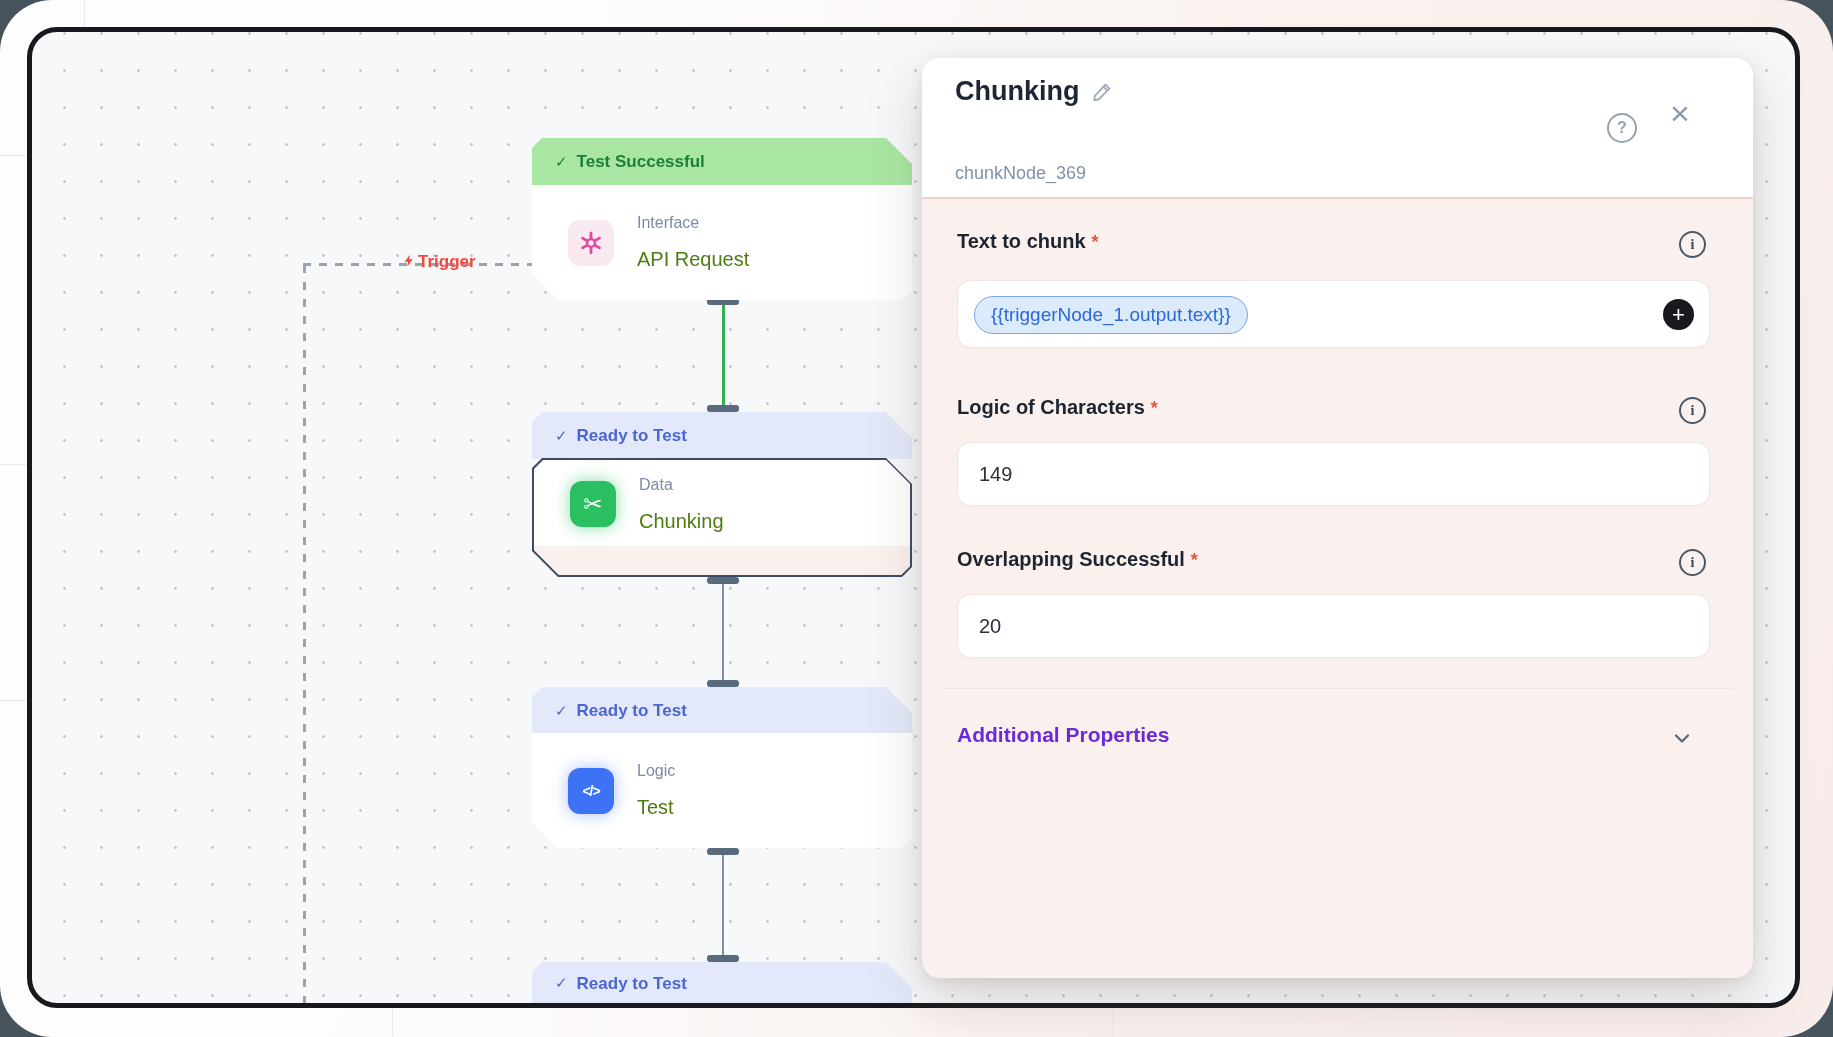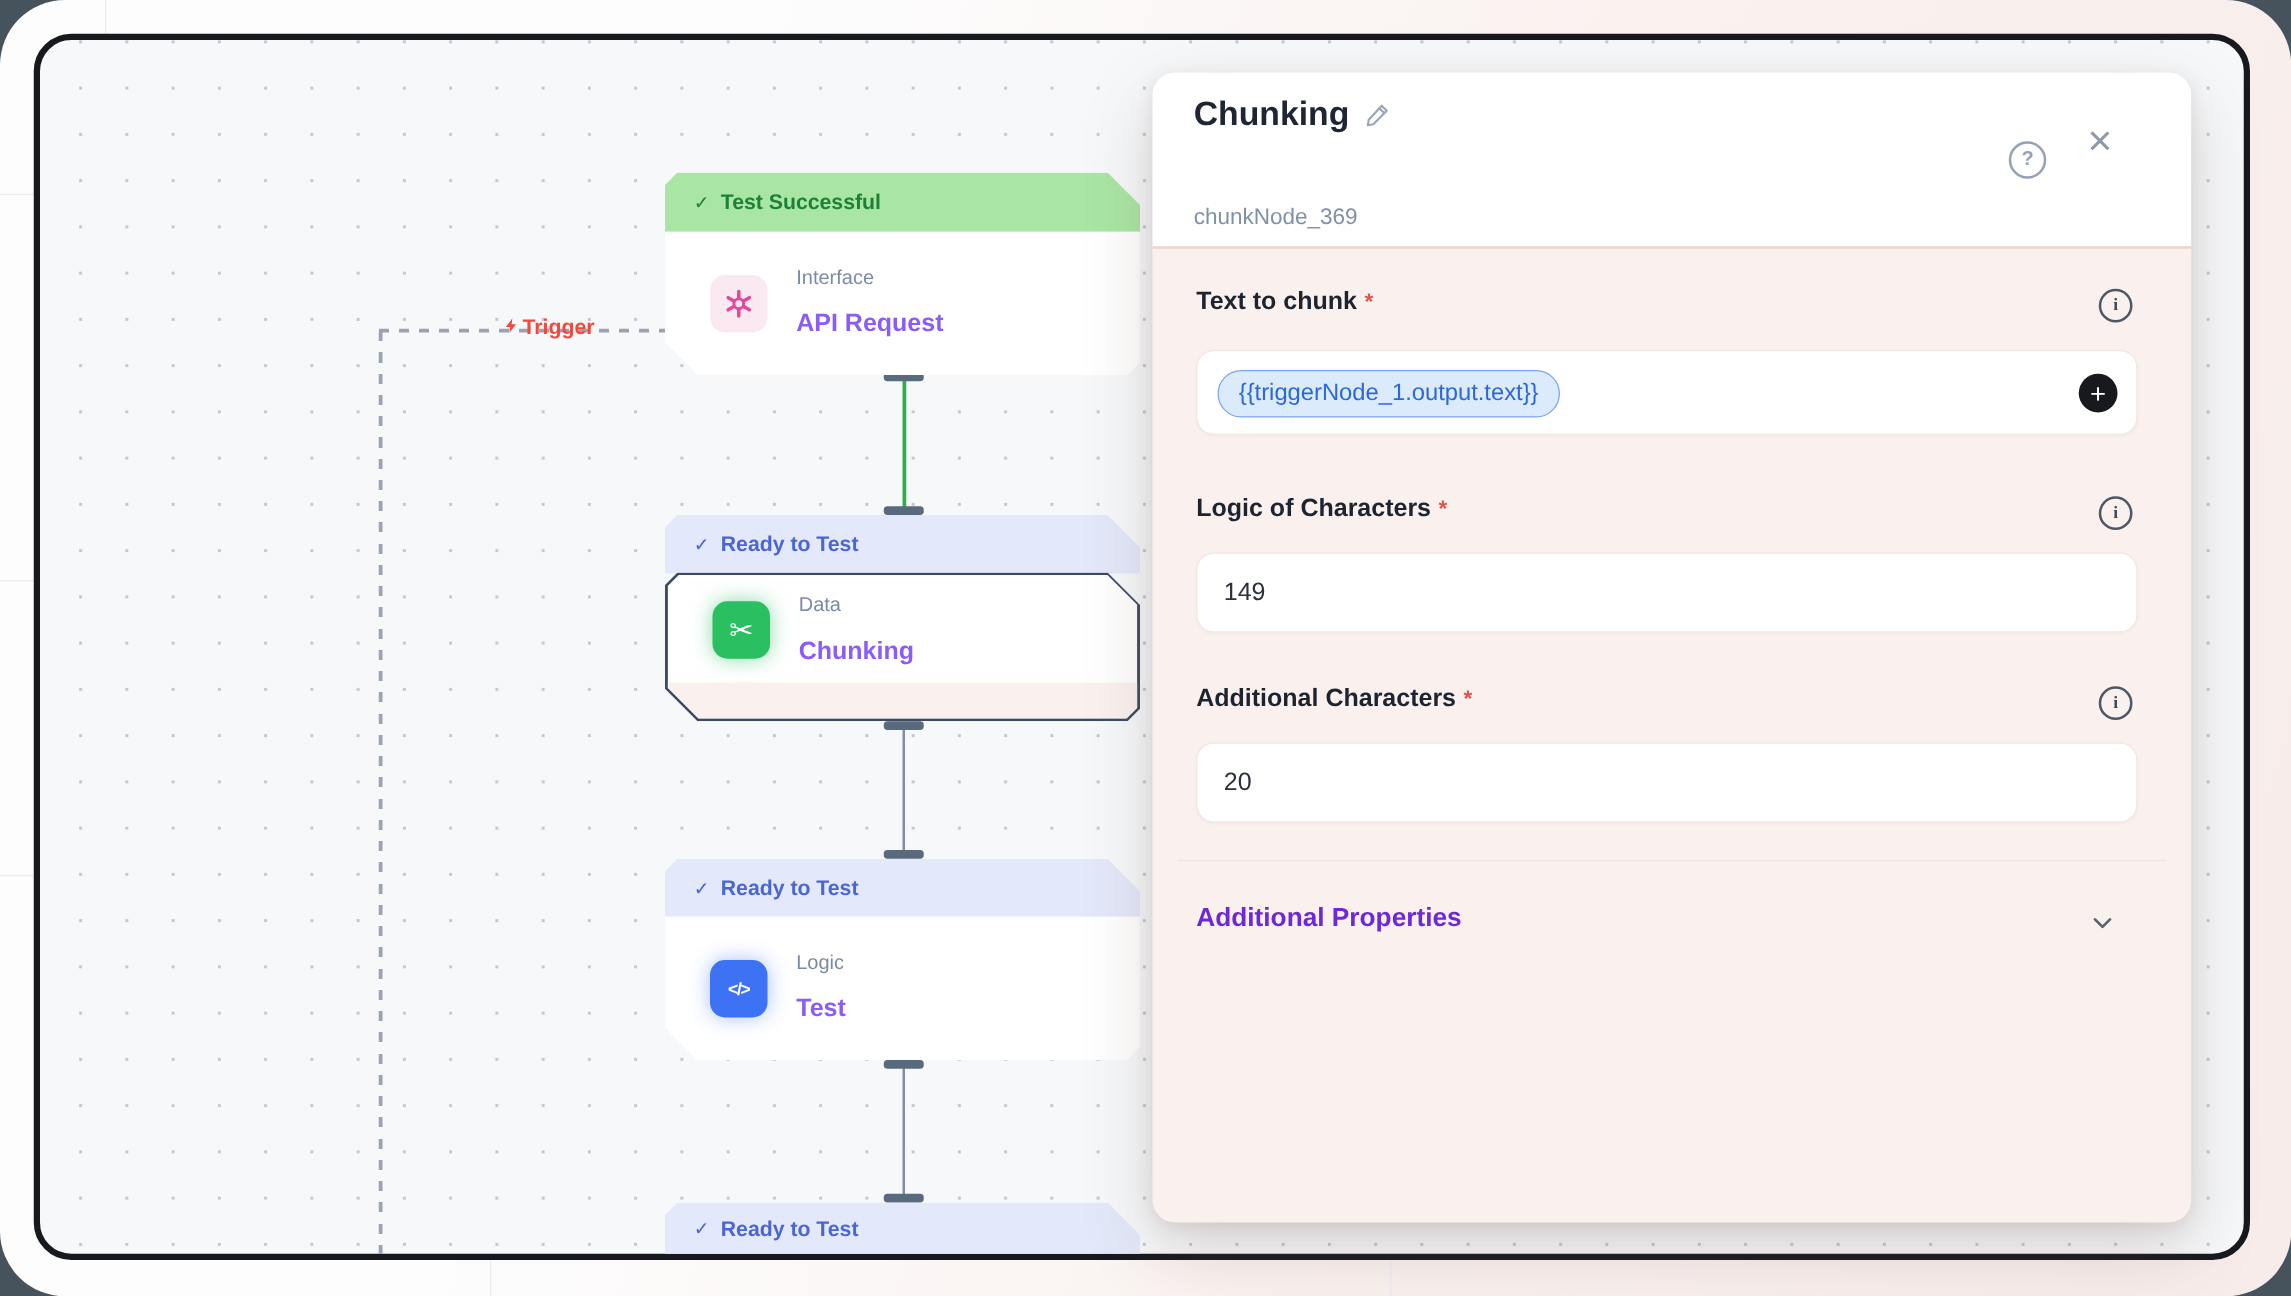--- a/index.html
+++ b/index.html
@@ -62,21 +62,21 @@
     clip-path:polygon(0 9px,9px 0,calc(100% - 24px) 0,100% 24px,100% calc(100% - 9px),calc(100% - 9px) 100%,25px 100%,0 calc(100% - 25px));}
   .node .footer-strip{position:absolute;left:0;right:0;bottom:0;height:29px;background:#faf1ee;}
   .node-row{position:absolute;left:36px;top:0;display:flex;align-items:center;gap:23px;height:88px;}
   .node.n1 .node-row,.node.n3 .node-row{height:100%;}
   .nicon{width:46px;height:46px;border-radius:12px;display:flex;align-items:center;justify-content:center;flex:0 0 auto;}
   .nicon.pink{background:#fbe9f2;}
   .nicon.green{background:#2abf60;box-shadow:0 0 16px rgba(42,191,96,.55);color:#fff;font-size:23px;}
   .nicon.blue{background:#3d72f4;box-shadow:0 0 16px rgba(61,114,244,.45);color:#fff;font-size:14px;font-weight:700;letter-spacing:-1px;}
   .ntexts{display:flex;flex-direction:column;gap:16px;}
   .ncat{font-size:16px;color:#7d8aa6;}
-  .ntitle{font-size:20px;font-weight:700;color:#8b5cf6;}
+  .ntitle{font-size:20px;font-weight:400;color:#4d7c0f;}
   
   .ebar{position:absolute;left:675px;width:32px;height:7px;border-radius:3px;background:#5a6a7d;}
   .eline{position:absolute;left:690px;width:2.5px;}
   .eline.green{background:#2eb14b;}
   .eline.gray{background:#8190a3;width:2px;}
   
   .panel{
     position:absolute;left:922px;top:58px;width:831px;height:920px;
     background:#faf1ee;border-radius:18px;overflow:hidden;
     box-shadow:0 22px 55px rgba(110,80,75,.22), 0 4px 14px rgba(110,80,75,.12);
@@ -251,21 +251,21 @@
       <span>Logic of Characters</span><span class="req">*</span>
     </div>
     <div class="info-btn" style="top:339px;">
       <span>i</span>
     </div>
     <div class="tbox" style="top:384px;height:64px;">
       <input type="text" readonly="" value="149" style="">
     </div>
 
     <div class="field-label" style="top:490px;">
-      <span>Additional Characters</span><span class="req">*</span>
+      <span>Overlapping Successful</span><span class="req">*</span>
     </div>
     <div class="info-btn" style="top:491px;">
       <span>i</span>
     </div>
     <div class="tbox" style="top:536px;height:64px;">
       <input type="text" readonly="" value="20" style="">
     </div>
 
     <div class="section-divider"></div>
     <div class="section-label">Additional Properties</div>

